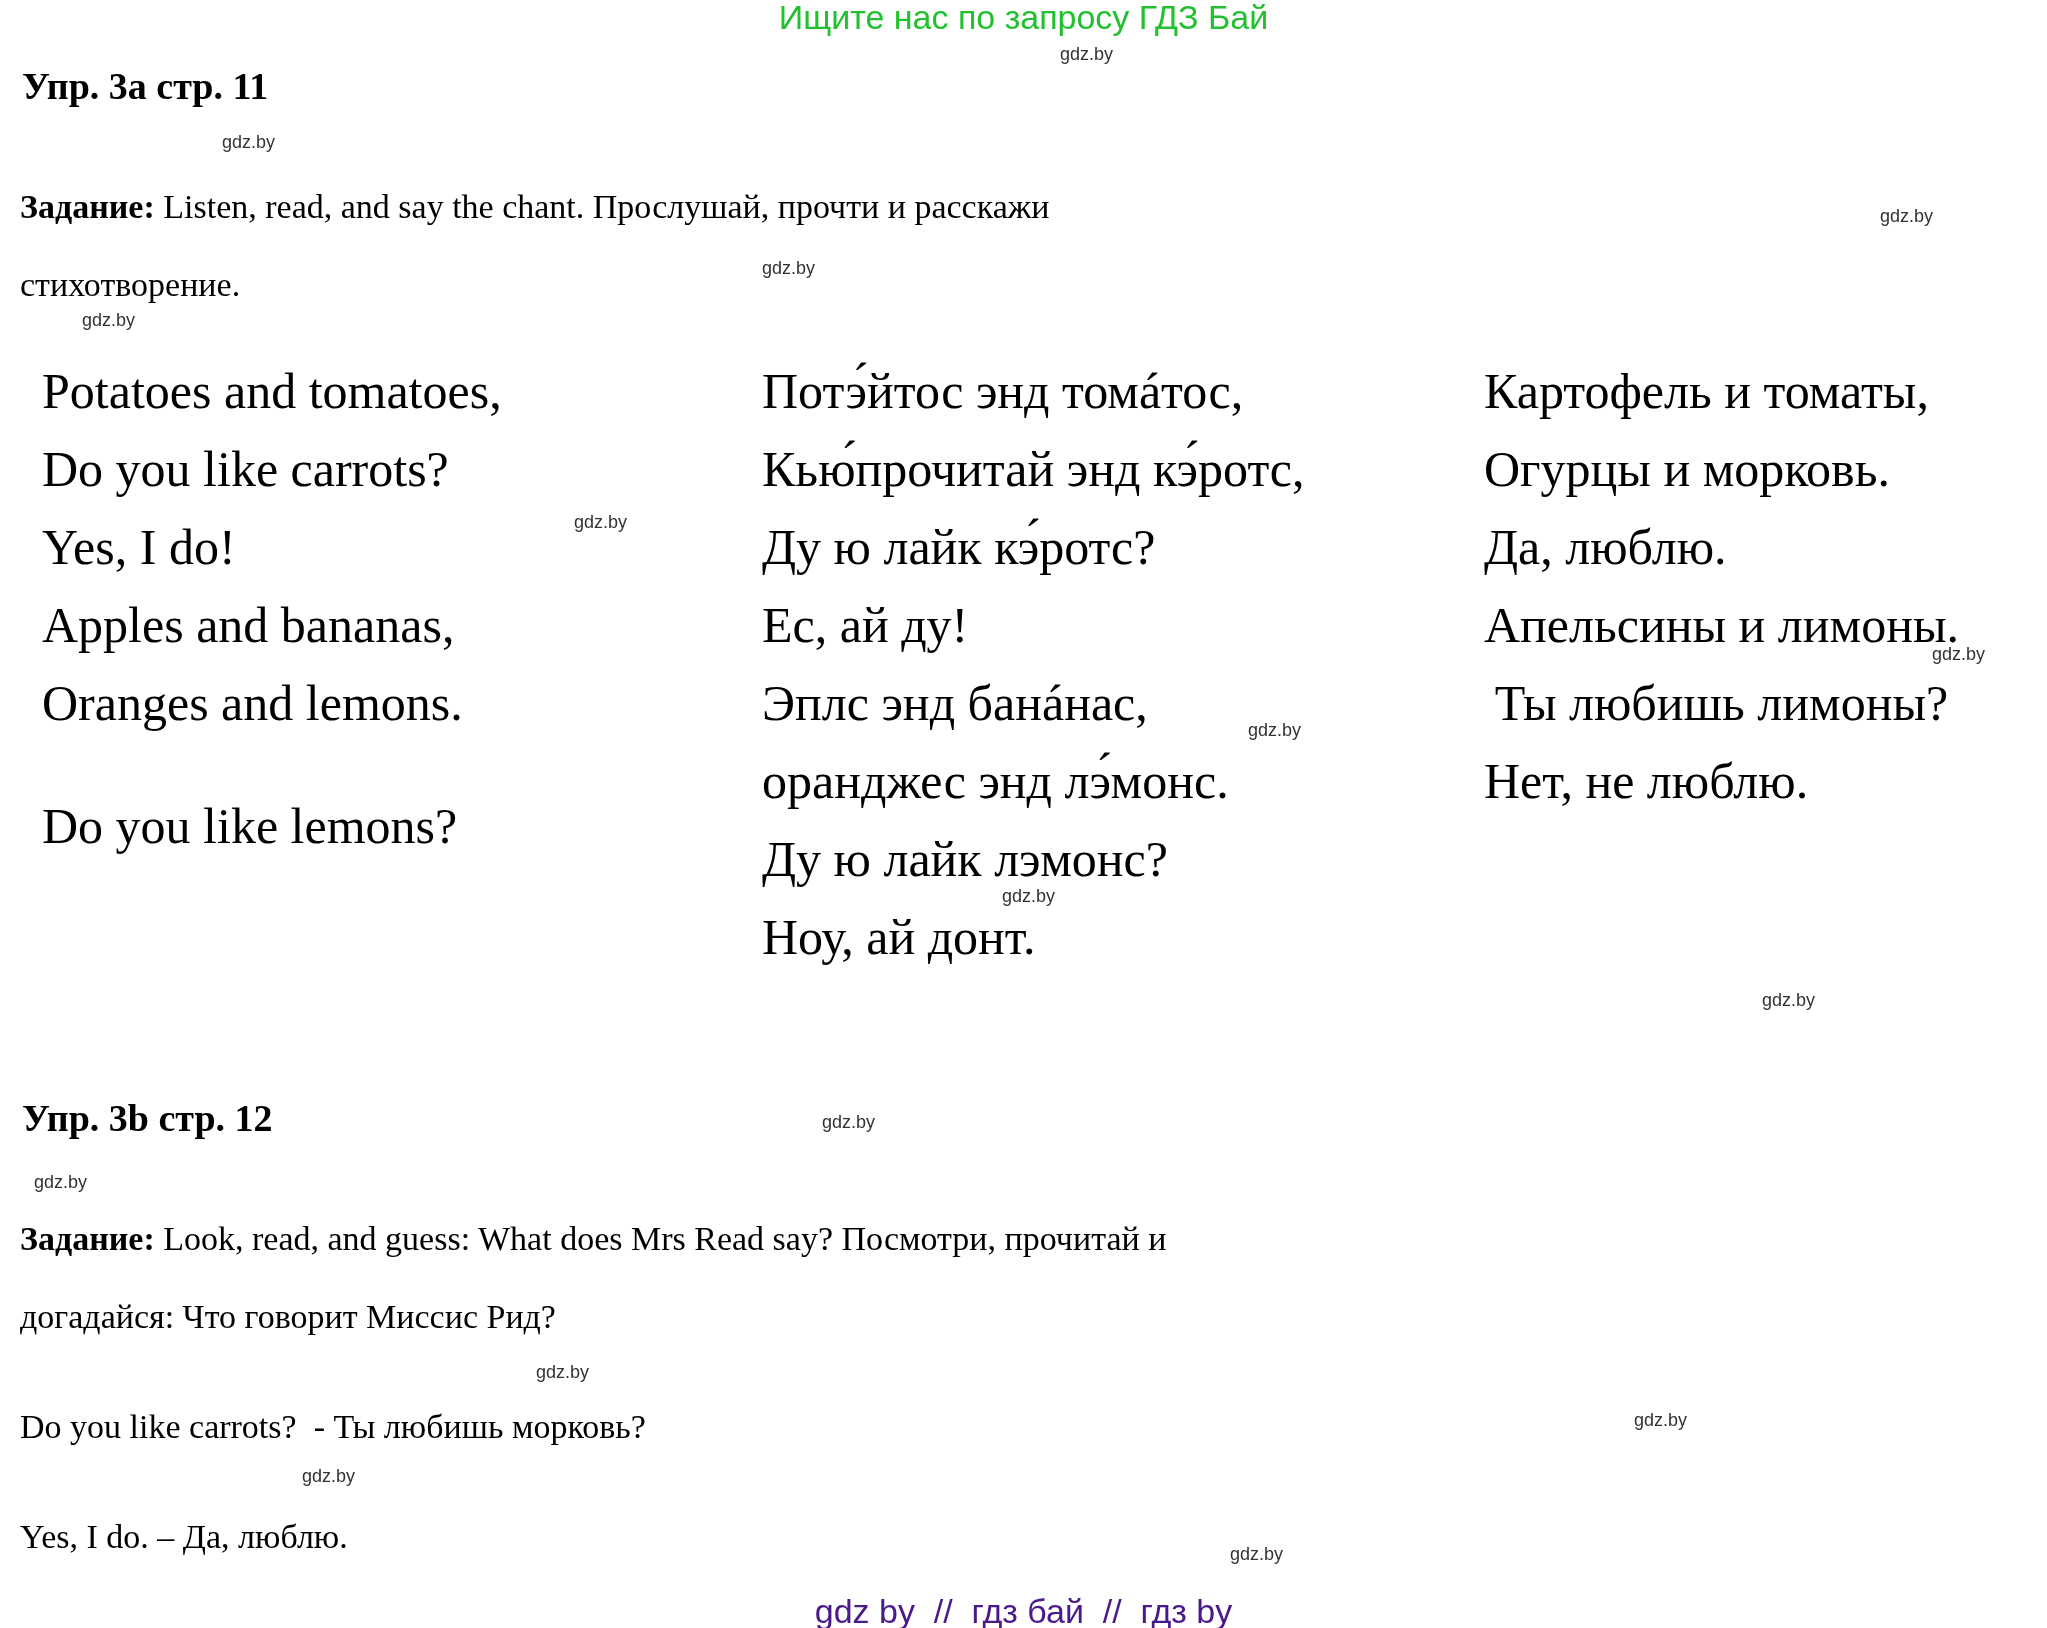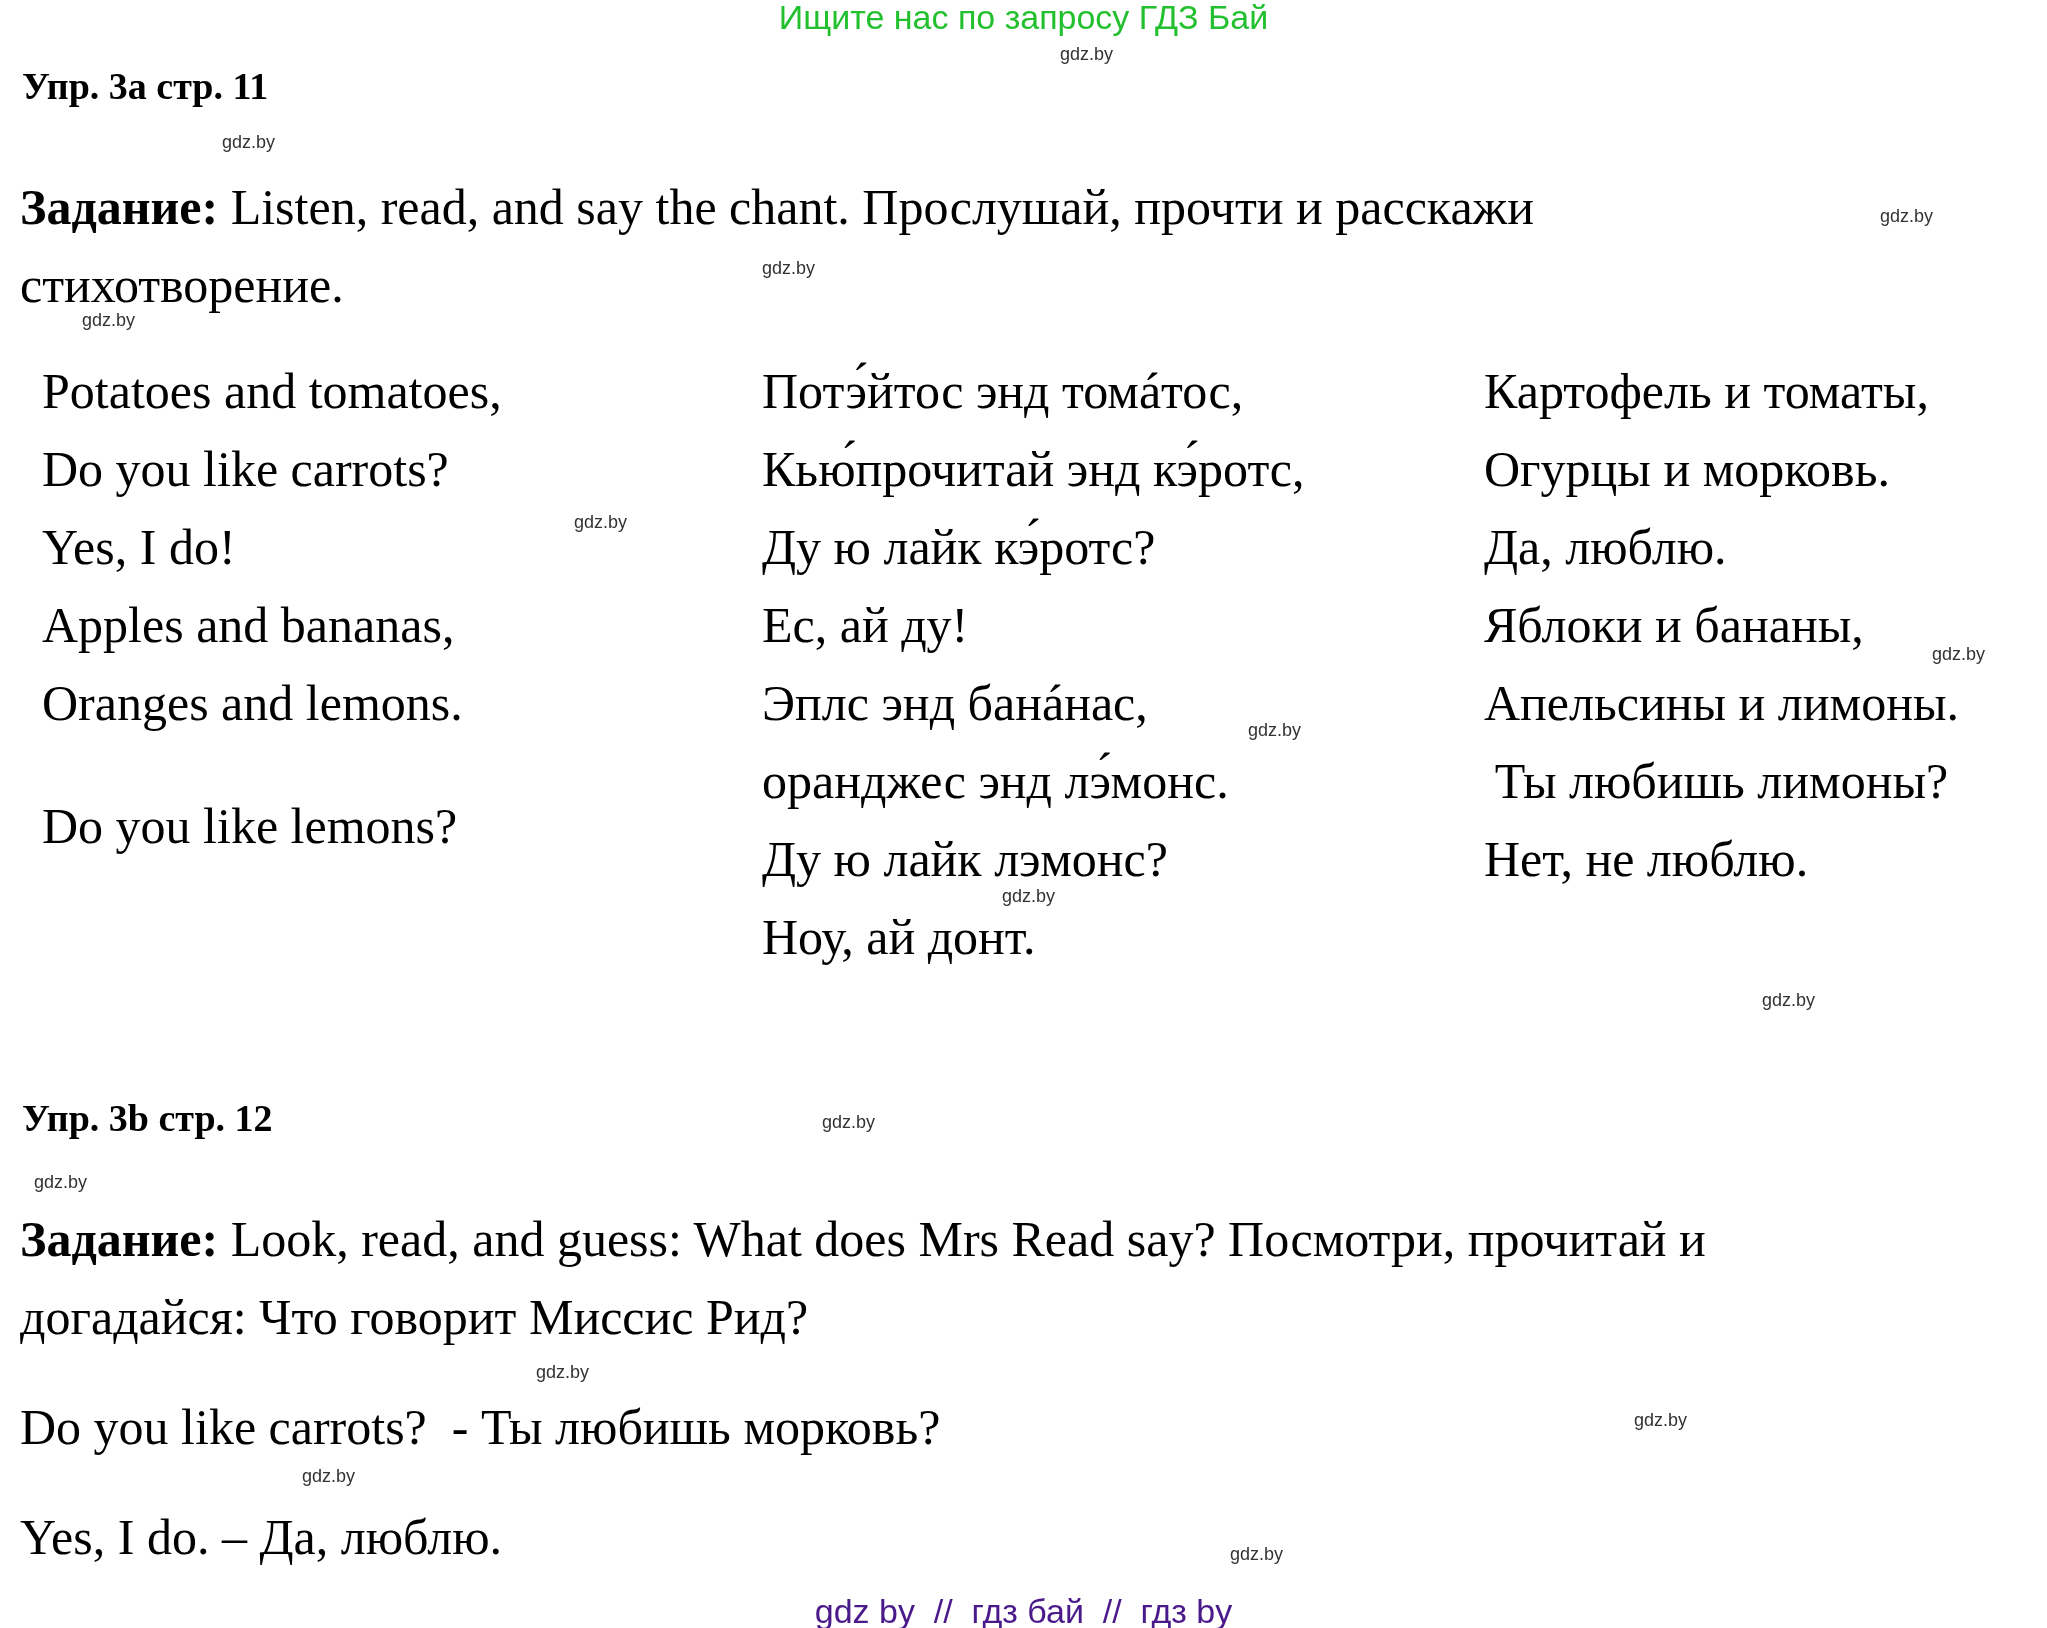--- a/index.html
+++ b/index.html
@@ -1,21 +1,21 @@
 <!DOCTYPE html>
 <html><head>
 <meta charset="utf-8">
 <style>
   html, body { margin:0; padding:0; background:#ffffff; }
   body { width:2047px; height:1628px; position:relative; overflow:hidden; font-family:"Liberation Serif", "DejaVu Serif", serif; color:#000; }
   .abs { position:absolute; white-space:nowrap; }
   .banner { font-family:"Liberation Sans", "DejaVu Sans", sans-serif; font-size:34px; color:#22c02e; left:0; width:2047px; text-align:center; top:-2px; }
   .wm { font-family:"Liberation Sans", "DejaVu Sans", sans-serif; font-size:18px; color:#333; }
   .heading { font-weight:bold; font-size:38px; }
-  .task { font-size:50px; line-height:78px; }
+  .task { font-size:34px; line-height:78px; }
   .task b { font-weight:bold; }
   .chant-line { font-size:50px; }
   .footer { font-family:"Liberation Sans", "DejaVu Sans", sans-serif; font-size:34px; color:#4b1a8a; left:0; width:2047px; text-align:center; top:1592px; }
 </style>
 </head>
 <body>
 
 <div class="abs banner">Ищите нас по запросу ГДЗ Бай</div>
 
 <div class="abs wm" style="left:1060px;top:44px;">gdz.by</div>
@@ -56,21 +56,20 @@
   <div class="chant-line" style="height:78px;">Ес, ай ду!</div>
   <div class="chant-line" style="height:78px;">Эплс энд банáнас,</div>
   <div class="chant-line" style="height:78px;">оранджес энд лэ́монс.</div>
   <div class="chant-line" style="height:78px;">Ду ю лайк лэмонс?</div>
   <div class="chant-line" style="height:78px;">Ноу, ай донт.</div>
 </div>
 <div class="abs" style="left:1484px;top:362px;">
   <div class="chant-line" style="height:78px;">Картофель и томаты,</div>
   <div class="chant-line" style="height:78px;">Огурцы и морковь.</div>
   <div class="chant-line" style="height:78px;">Да, люблю.</div>
-  <div class="chant-line" style="height:78px;">Яблоки и бананы,</div>
   <div class="chant-line" style="height:78px;">Апельсины и лимоны.</div>
   <div class="chant-line" style="height:78px;text-align:center;">Ты любишь лимоны?</div>
   <div class="chant-line" style="height:78px;">Нет, не люблю.</div>
 </div>
 
 <div class="abs heading" style="left:22px;top:1096px;">Упр. 3b стр. 12</div>
 <div class="abs task" style="left:20px;top:1200px;">
   <b>Задание:</b><span> Look, read, and guess: What does Mrs Read say? Посмотри, прочитай и</span>
 </div>
 <div class="abs task" style="left:20px;top:1278px;">догадайся: Что говорит Миссис Рид?</div>

